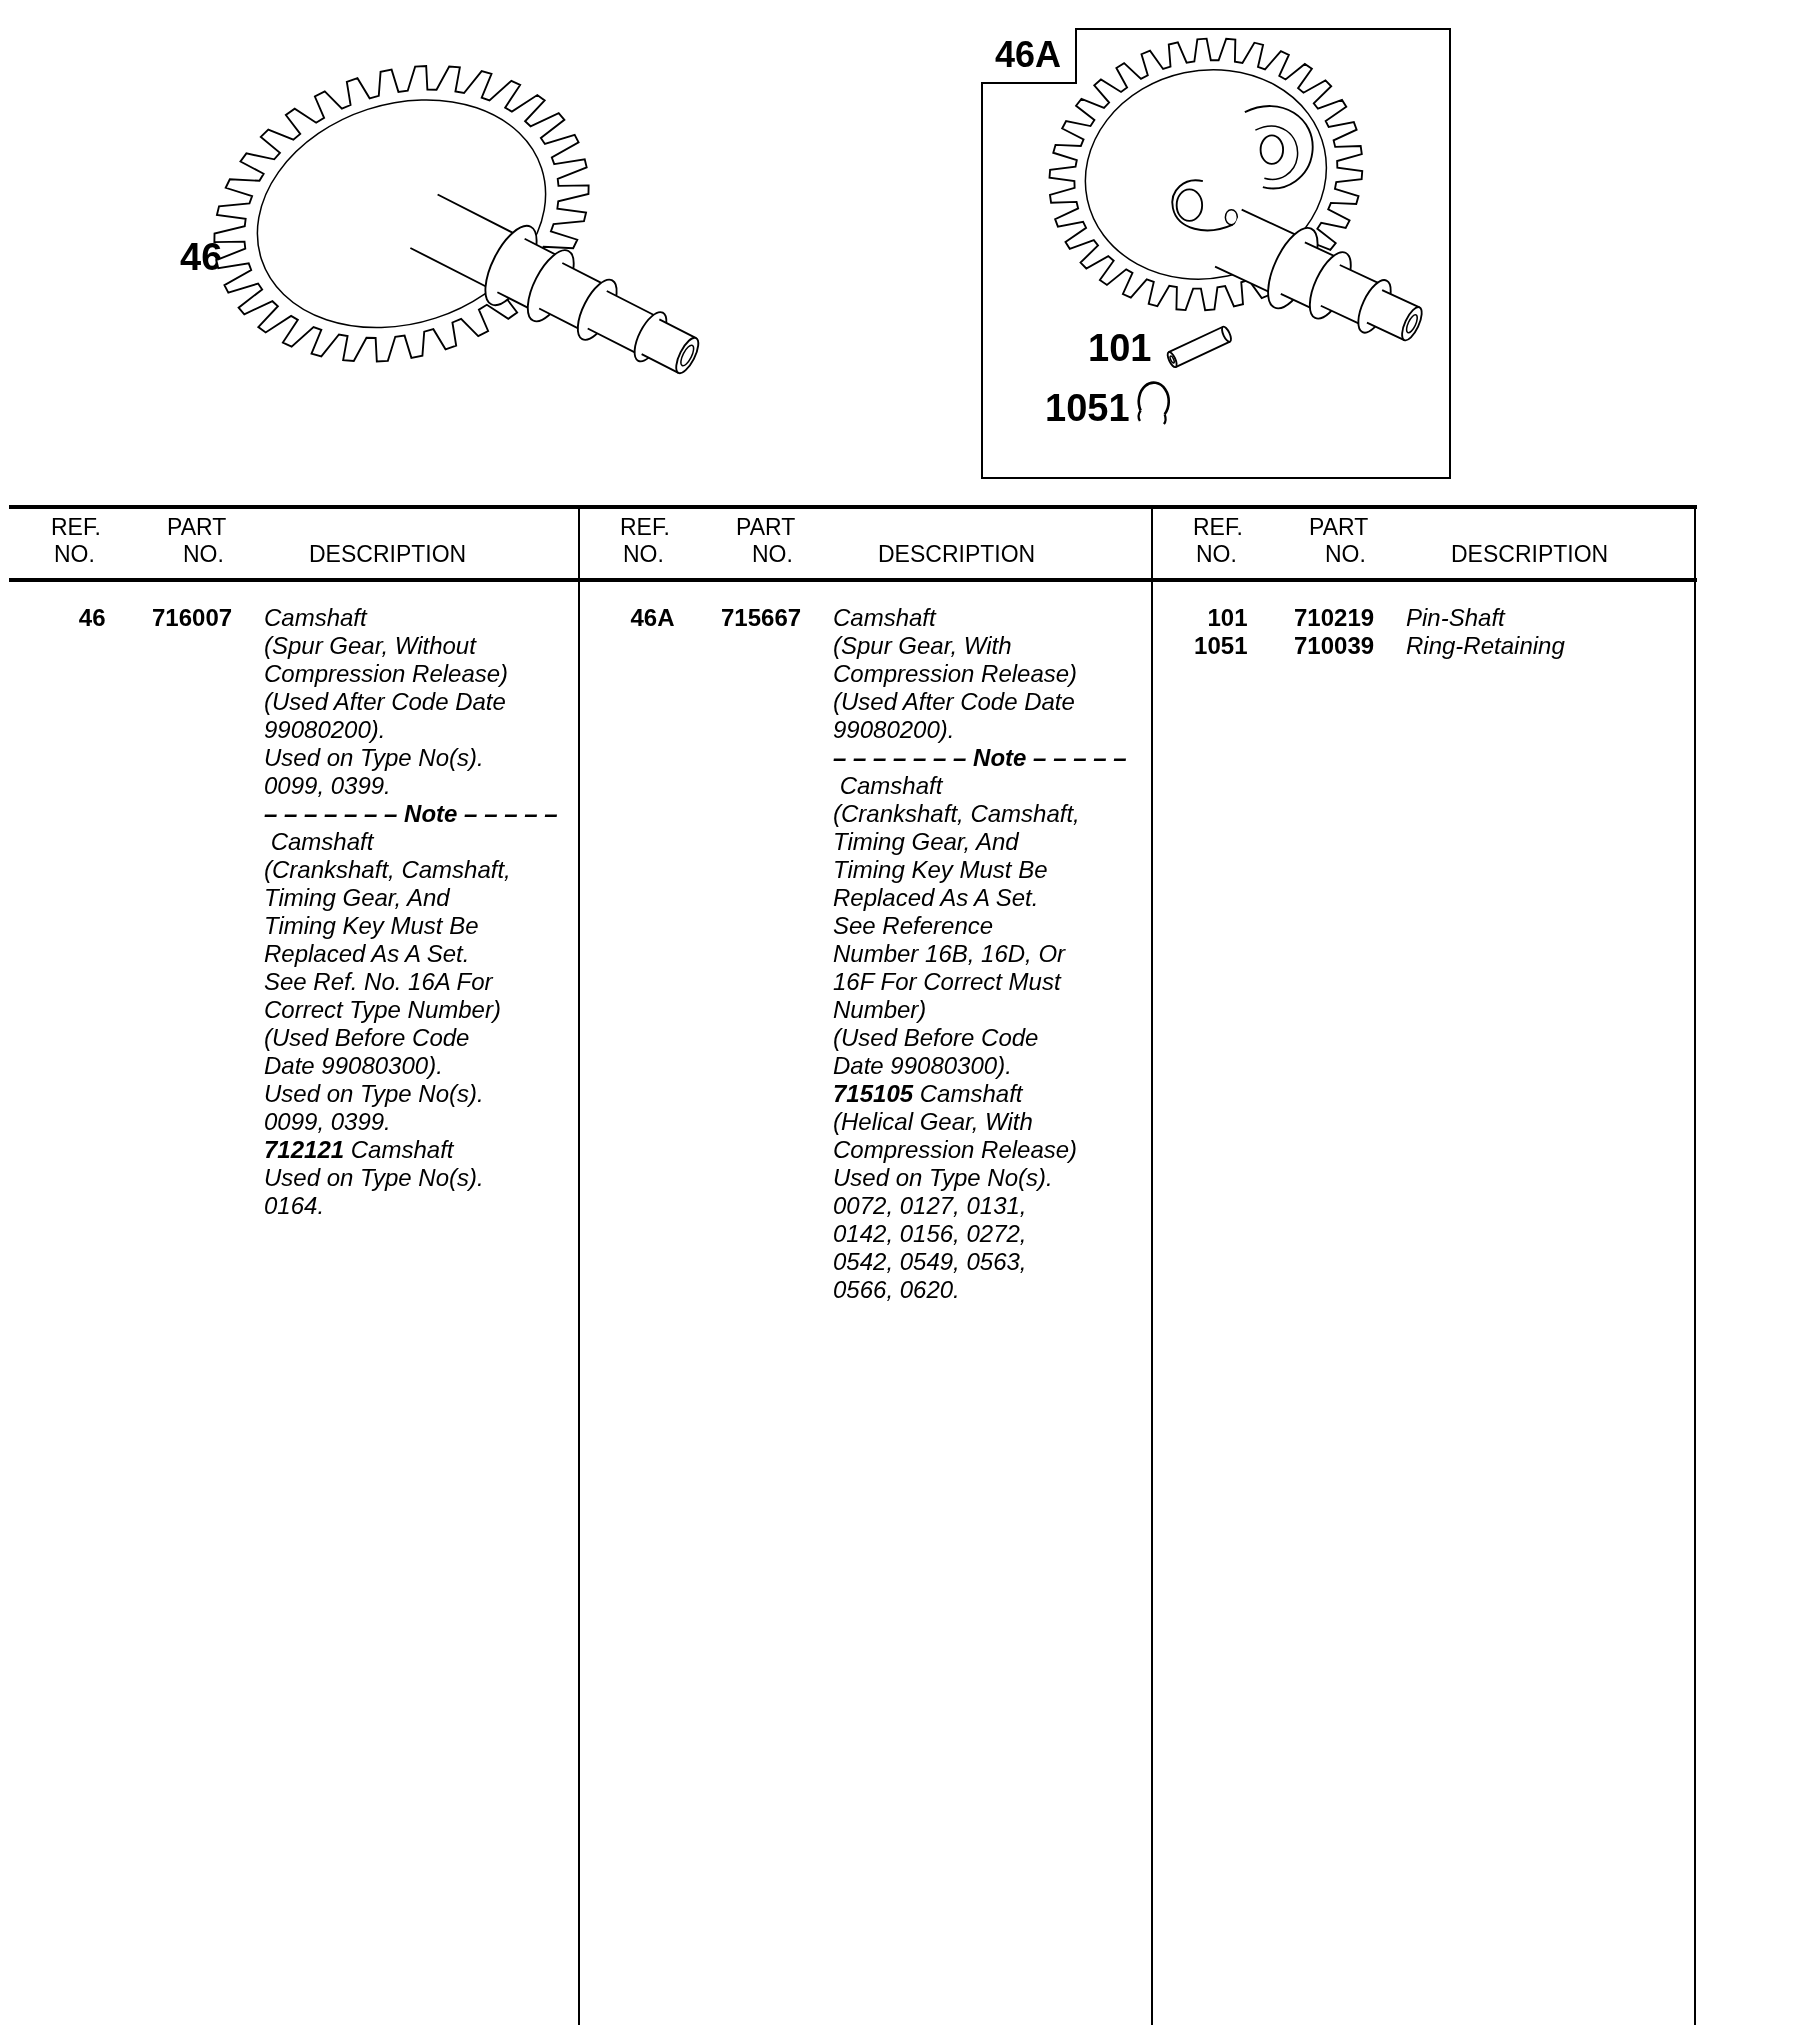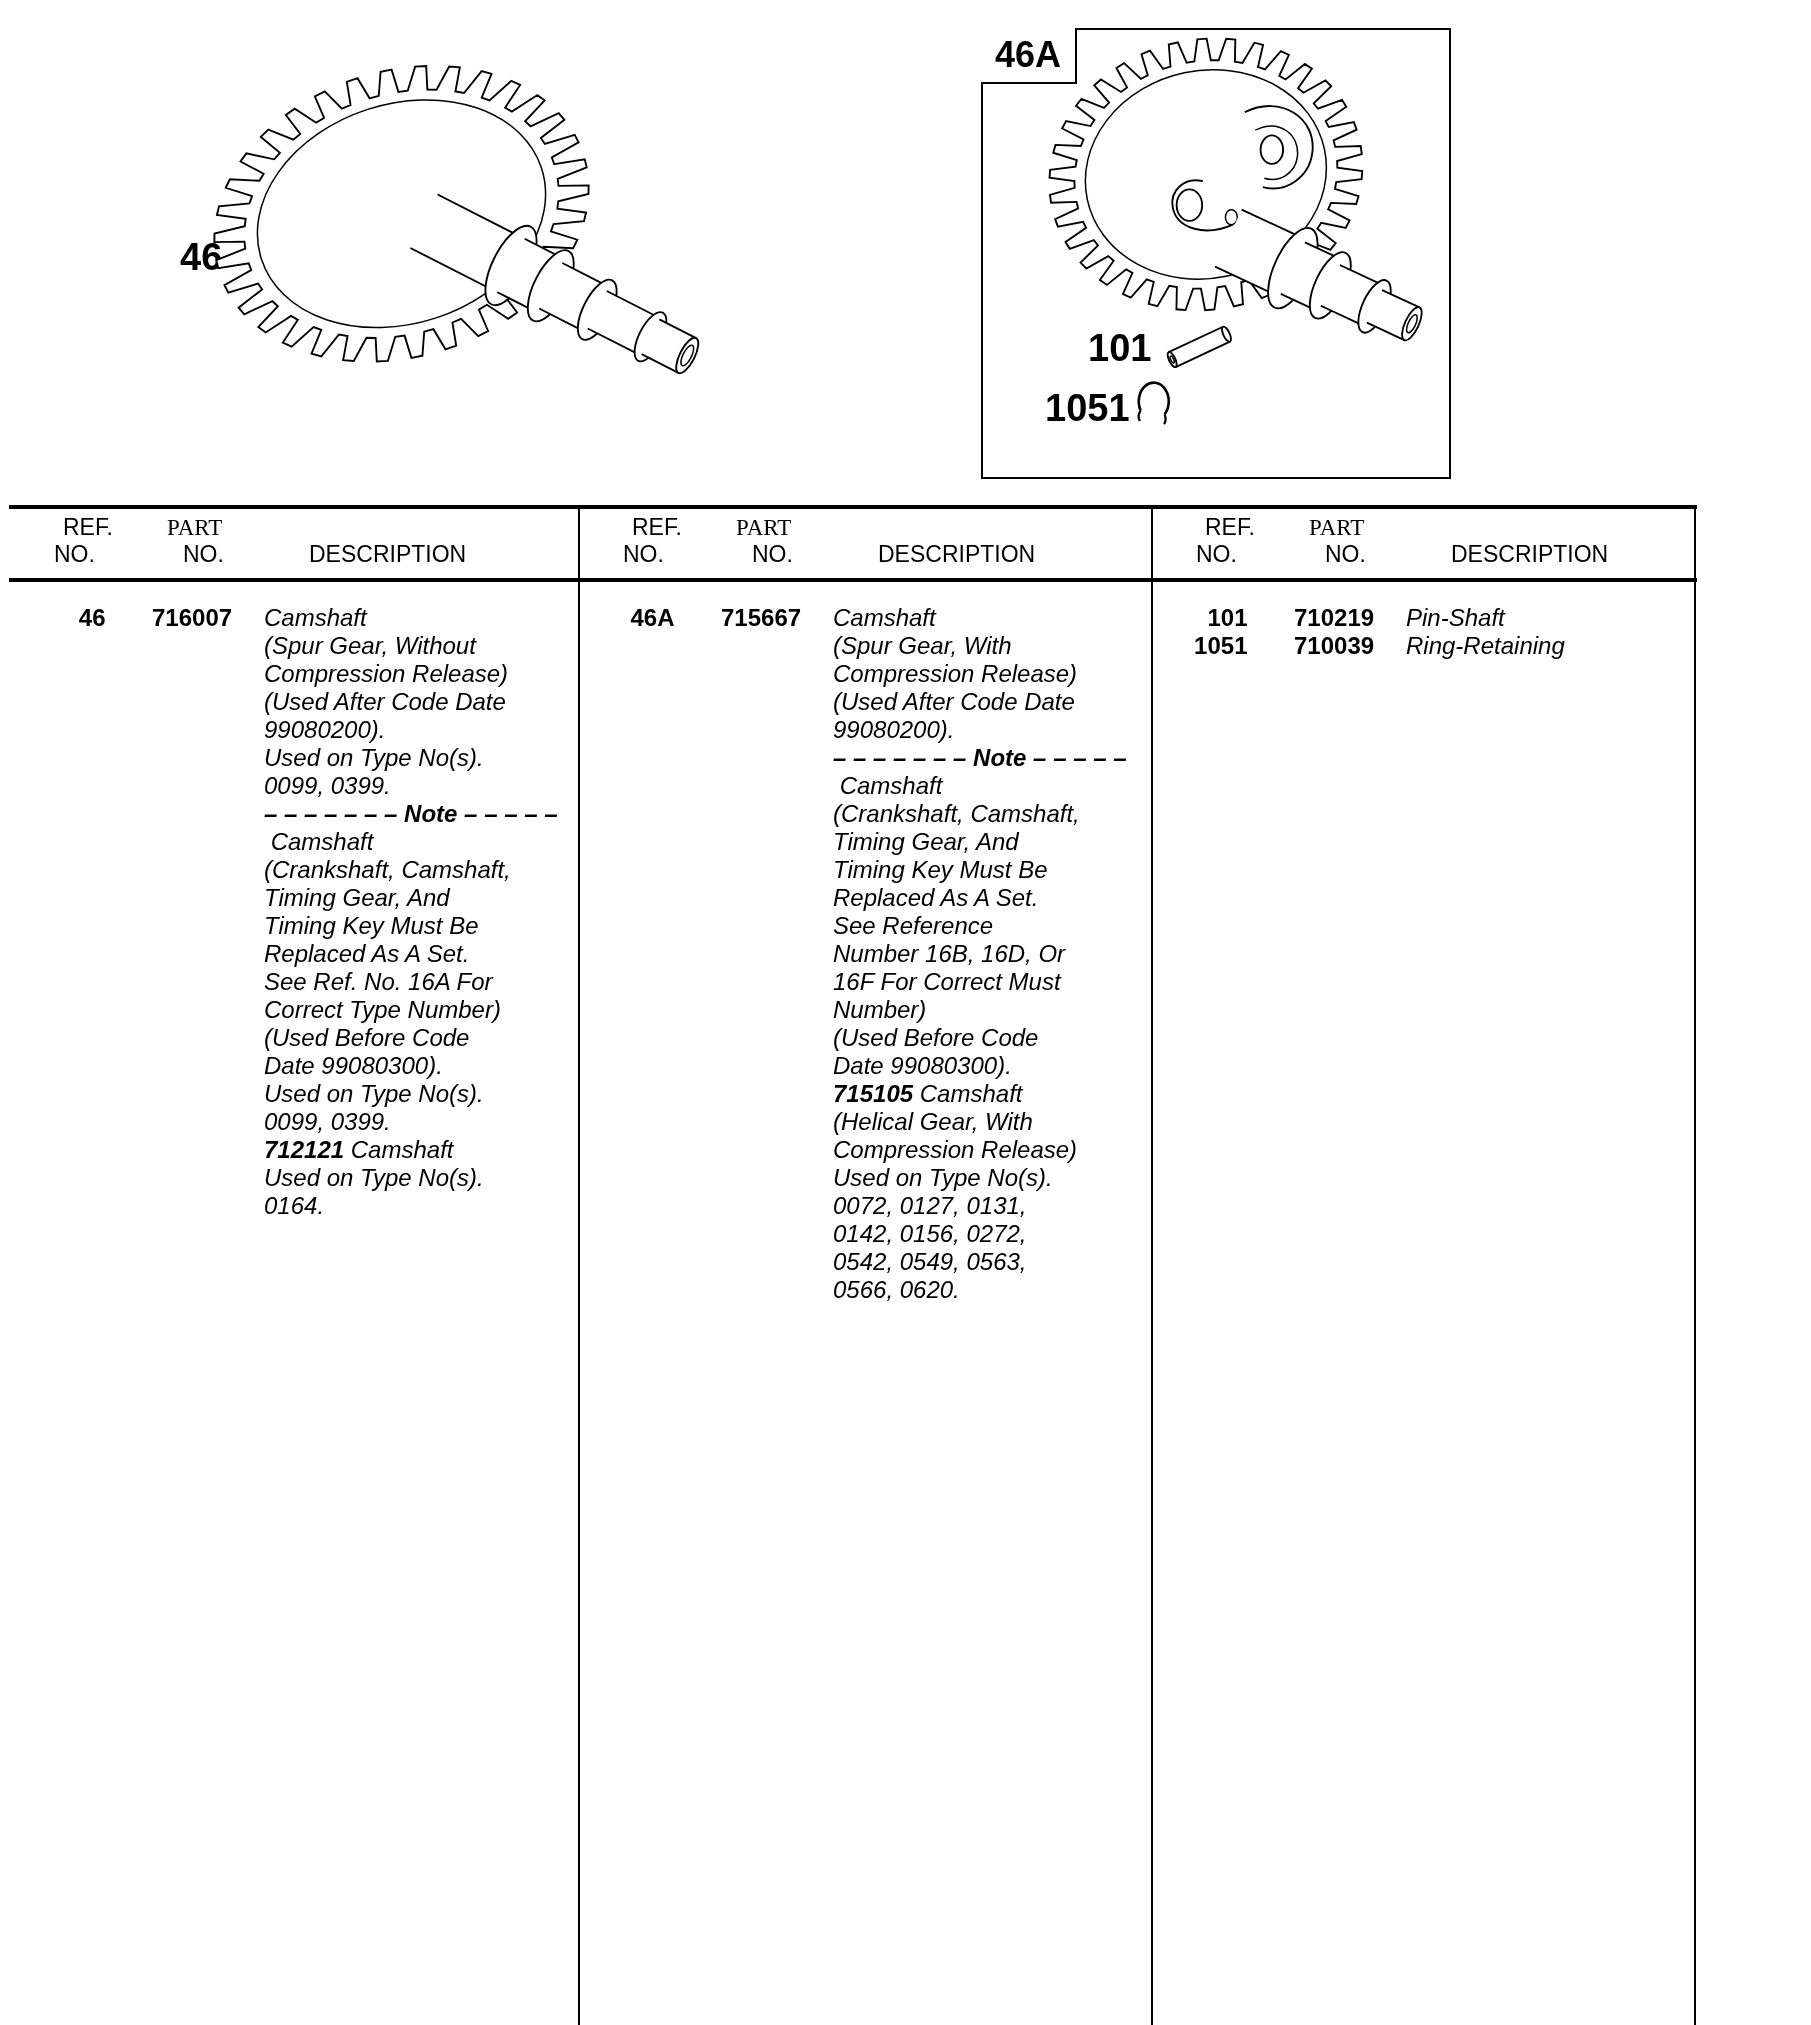--- a/index.html
+++ b/index.html
@@ -18,23 +18,23 @@
           font-weight:bold;font-size:36px;background:#fff;}
   
   svg.fig{position:absolute;overflow:visible;}
   #fig46svg{left:169px;top:60px;}
   #fig46asvg{left:981px;top:28px;}
   
   .hline,.vline{position:absolute;background:#000;}
   
   .hdr{position:absolute;top:505px;height:74px;font-size:23px;line-height:27px;}
   .hdr span{position:absolute;white-space:pre;}
-  .h-ref1{left:54px;top:9px;text-align:center;}
+  .h-ref1{left:42px;top:9px;text-align:center;}
   .h-ref2{left:45px;top:36px;}
-  .h-part1{left:158px;top:9px;font-family:Liberation Serif, serif;}
+  .h-part1{left:158px;top:9px;}
   .h-part2{left:174px;top:36px;}
   .h-desc{left:300px;top:36px;}
   
   .col{position:absolute;top:604px;font-size:24px;line-height:28px;}
   #col-0{left:9px;width:569px;}
   #col-1{left:578px;width:573px;}
   #col-2{left:1151px;width:544px;}
   .entry{position:relative;min-height:28px;}
   .entry .ref{position:absolute;left:19.5px;width:77px;text-align:right;font-weight:bold;white-space:pre;}
   .entry .part{position:absolute;left:143px;font-weight:bold;white-space:pre;}

